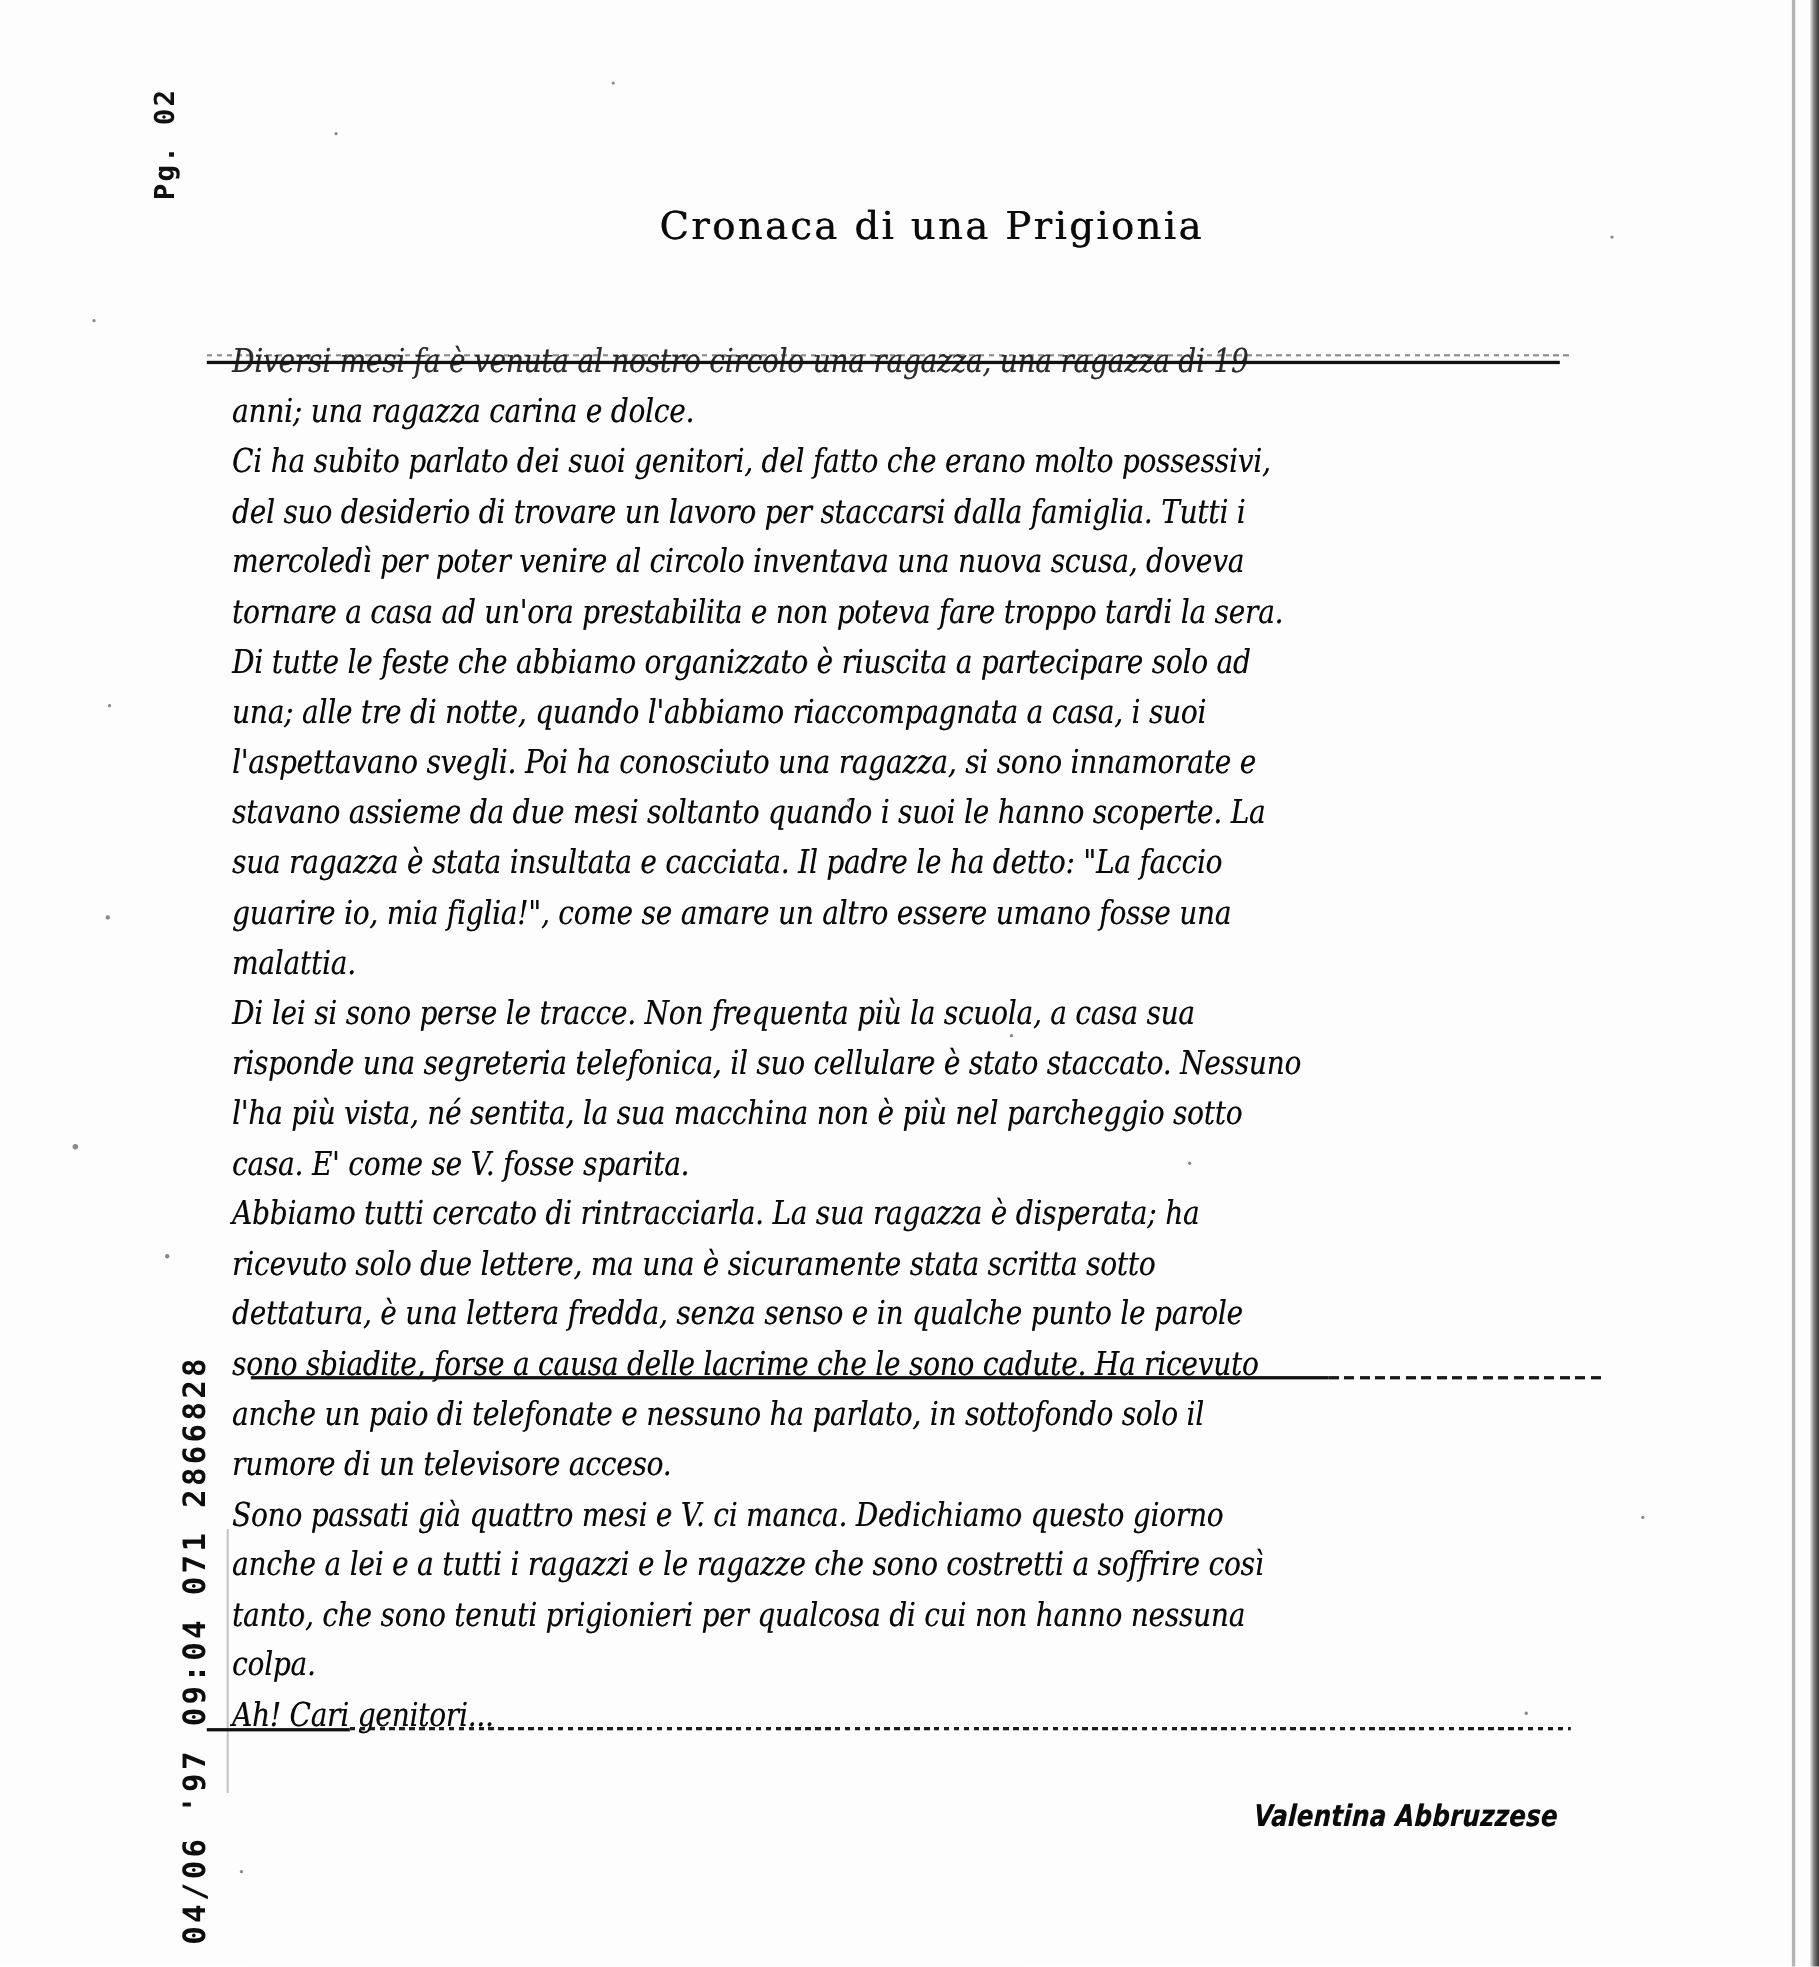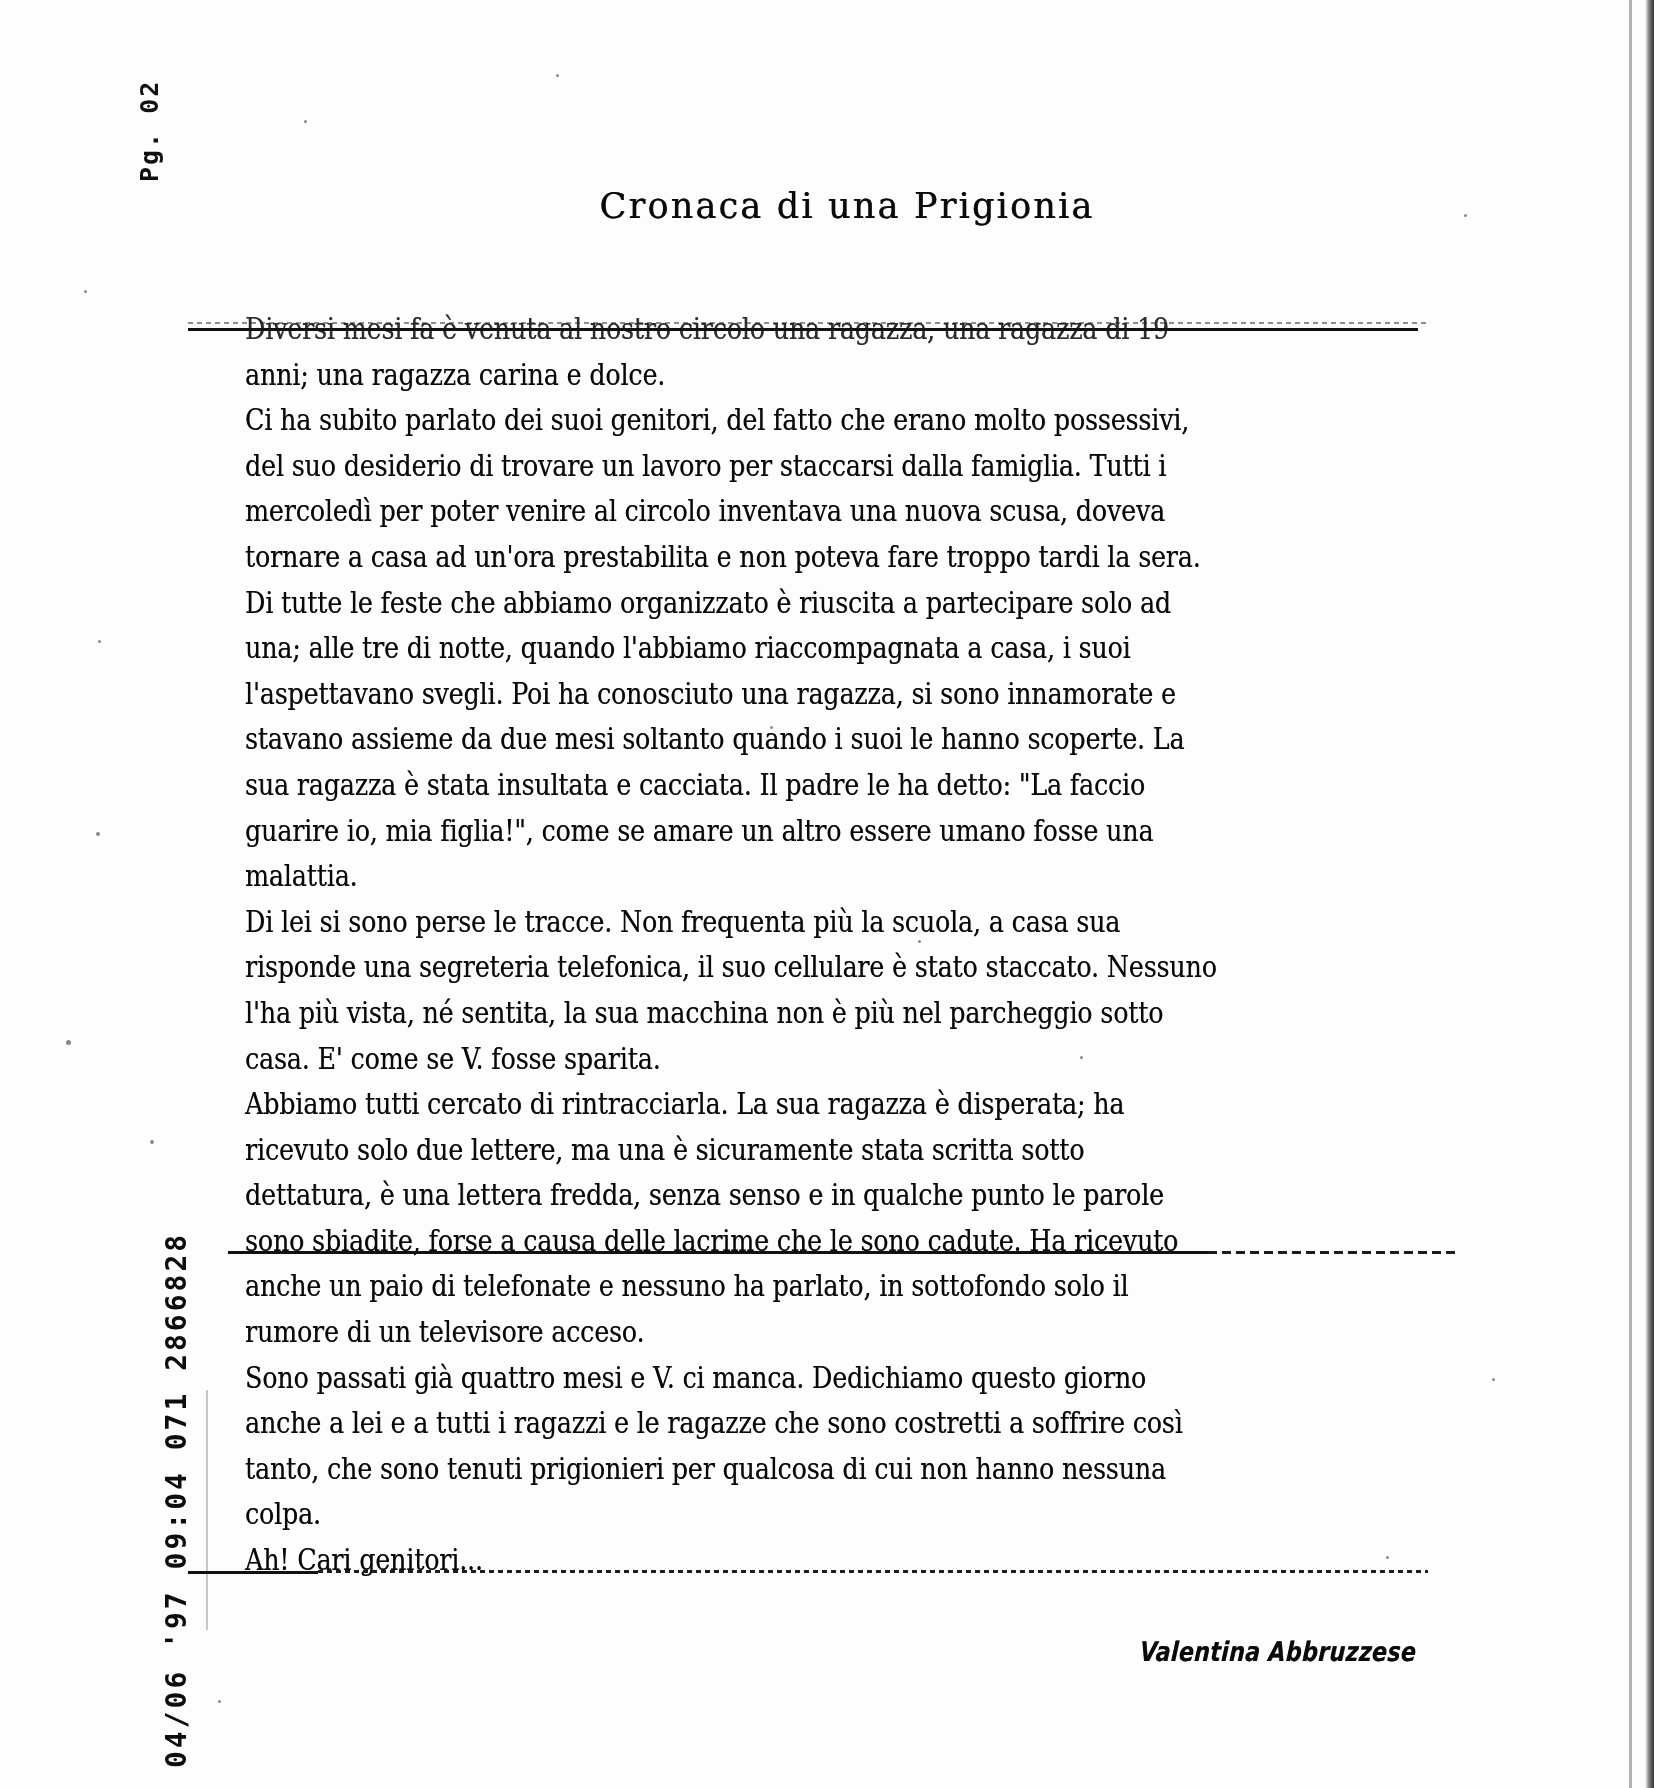--- a/index.html
+++ b/index.html
@@ -94,23 +94,24 @@
     font-size: 35px;
     letter-spacing: 2.2px;
     color: #0a0a0a;
     text-shadow: 0.4px 0 0 rgba(0,0,0,.7), -0.3px 0.3px 0 rgba(0,0,0,.4);
     margin-left: 20px;
   }
 
   
   .body-block {
     position: absolute;
-    left: 245px;
+    left: 211px;
     top: 306px;
     width: 1060px;
+    font-style: italic;
   }
 
   .line {
     position: relative;
     height: 45.6px;
     line-height: 45.6px;
     font-family: "DejaVu Serif", serif;
     font-size: 30px;
     color: #080808;
     white-space: nowrap;

